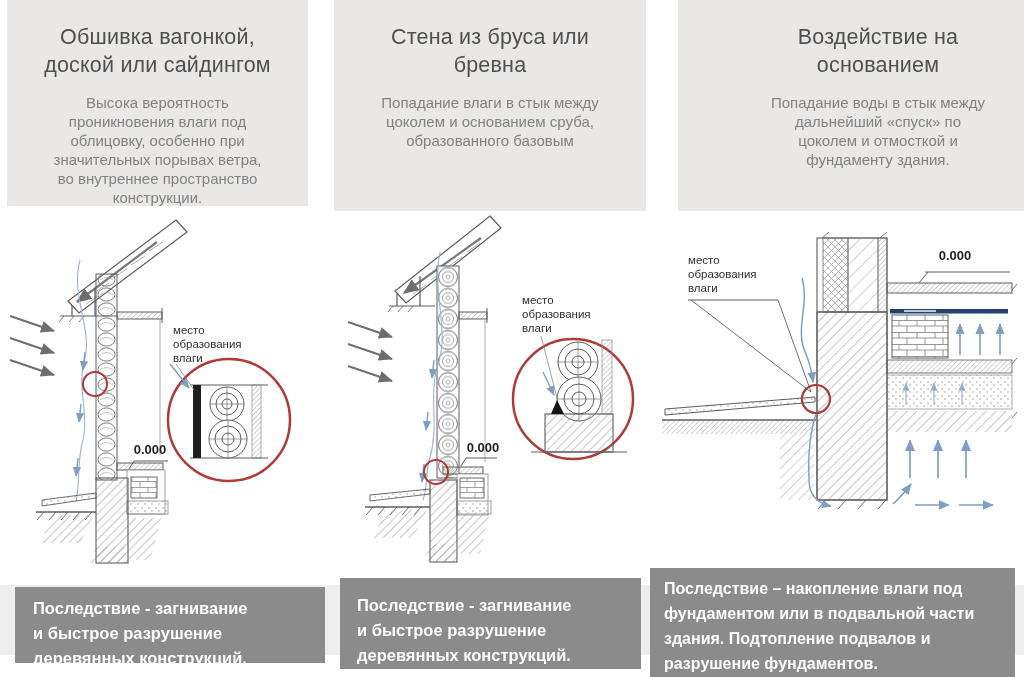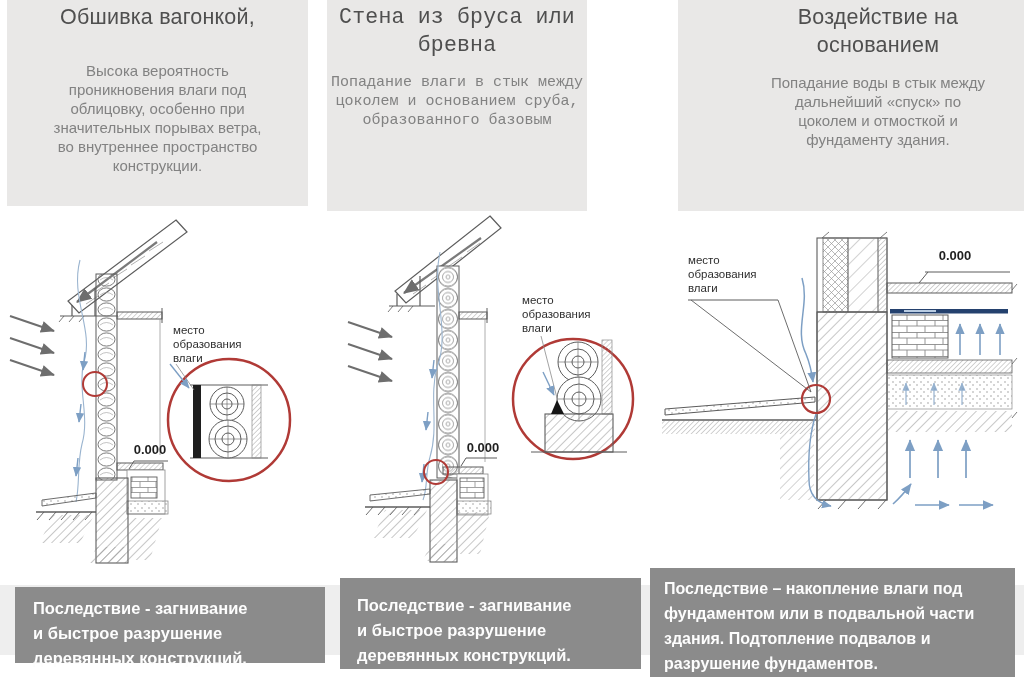--- a/index.html
+++ b/index.html
@@ -1,24 +1,24 @@
 <!DOCTYPE html>
 <html><head>
 <meta charset="utf-8">
 <style>
   html,body{margin:0;padding:0;background:#fff;}
   .canvas{position:relative;width:1024px;height:677px;background:#fff;overflow:hidden;
           font-family:"Liberation Sans",sans-serif;}
   
   .hdr{position:absolute;top:0;background:#e9e8e7;text-align:center;box-sizing:border-box;}
   .hdr1{left:7px;width:301px;height:206px;}
-  .hdr2{left:327px;width:260px;height:211px;font-family:Liberation Mono, monospace;}
+  .hdr2{left:334px;width:312px;height:211px;}
   .hdr3{left:678px;width:400px;height:211px;}
-  .hdr .t{font-size:21.5px;line-height:28px;color:#4f4f4f;padding-top:3px;letter-spacing:.2px;}
-  .hdr .d{font-size:15px;line-height:19px;color:#828282;margin-top:30px;}
+  .hdr .t{font-size:21.5px;line-height:28px;color:#4f4f4f;padding-top:23px;letter-spacing:.2px;}
+  .hdr .d{font-size:15px;line-height:19px;color:#828282;margin-top:14px;}
   .hdr2 .d,.hdr3 .d{margin-top:14px;}
   
   .band{position:absolute;left:0;top:585px;width:1024px;height:70px;background:#eeeeee;}
   .ftr{position:absolute;background:#8b8b8b;color:#fdfdfd;font-weight:bold;box-sizing:border-box;z-index:3;}
   .ftr .ln{white-space:nowrap;}
   .ftr1{left:15px;top:587px;width:310px;height:76px;padding:9px 0 0 18px;font-size:16.5px;line-height:25px;}
   .ftr2{left:340px;top:578px;width:301px;height:91px;padding:15px 0 0 17px;font-size:16.5px;line-height:25px;}
   .ftr3{left:650px;top:568px;width:365px;height:116px;padding:8px 0 0 14px;font-size:16px;line-height:25px;}
   
   .dg{position:absolute;z-index:1;}
@@ -30,20 +30,21 @@
   .lvl{font-size:13px;font-weight:bold;fill:#1f1f1f;}
 </style>
 </head>
 <body>
 
 <div class="canvas">
 
   <div class="hdr hdr1">
     <div class="t">
       <div>Обшивка вагонкой,</div>
+      <div>доской или сайдингом</div>
     </div>
     <div class="d">
       <div>Высока вероятность</div>
       <div>проникновения влаги под</div>
       <div>облицовку, особенно при</div>
       <div>значительных порывах ветра,</div>
       <div>во внутреннее пространство</div>
       <div>конструкции.</div>
     </div>
   </div>

